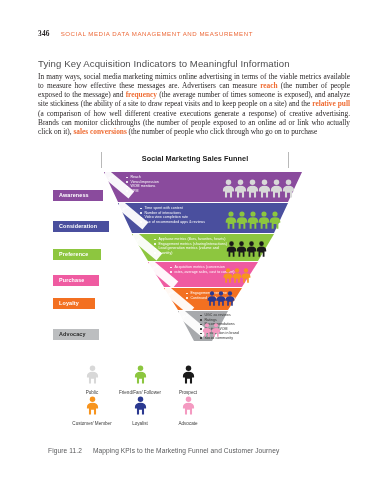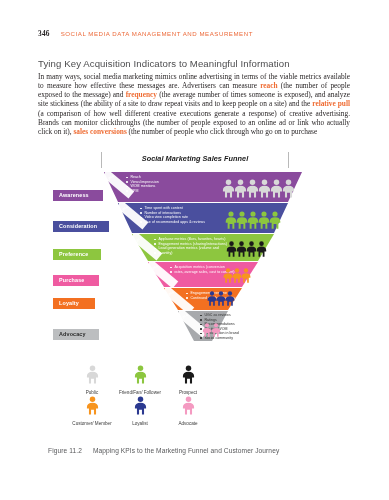--- a/index.html
+++ b/index.html
@@ -20,21 +20,21 @@
   .sec-head{position:absolute;left:38px;top:58px;font-size:9.6px;color:#4d4d4f;letter-spacing:.1px;
             font-family:"Liberation Sans",sans-serif;font-weight:400;}
   .body-copy{position:absolute;left:38px;top:72px;width:312px;
              font-family:"Liberation Serif",serif;font-size:7.35px;line-height:9.15px;
              color:#231f20;text-align:justify;}
   .hl{color:#ef6c33;font-weight:bold;}
 
   
   .figure{position:absolute;left:44px;top:152px;width:302px;height:290px;}
   .fig-title{position:absolute;left:0;top:2px;width:302px;text-align:center;
-             font-size:7.3px;font-weight:bold;color:#1a1a1a;letter-spacing:.05px;font-style:italic;}
+             font-size:7.3px;font-weight:bold;color:#1a1a1a;letter-spacing:.05px;}
   .tick{position:absolute;top:0px;width:1px;height:16px;background:#b9b9b9;}
   .tick.l{left:57px;} .tick.r{left:244px;}
 
   
   .funnel{position:absolute;left:0;top:20px;width:302px;height:190px;}
   .row{position:absolute;left:0;width:302px;}
 
   .band{position:absolute;height:100%;}
   .lbl{position:absolute;left:9px;height:11px;line-height:11px;
        color:#ffffff;font-size:5.4px;font-weight:bold;padding:0 5px 0 6px;

